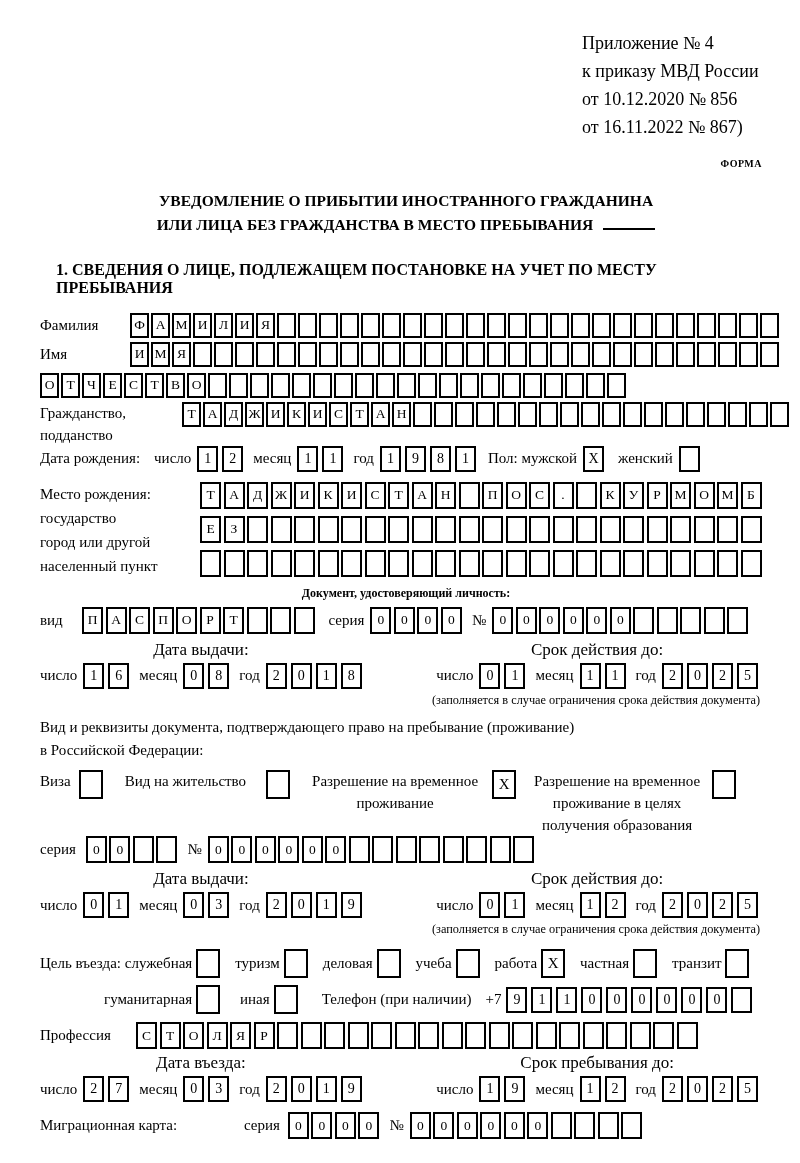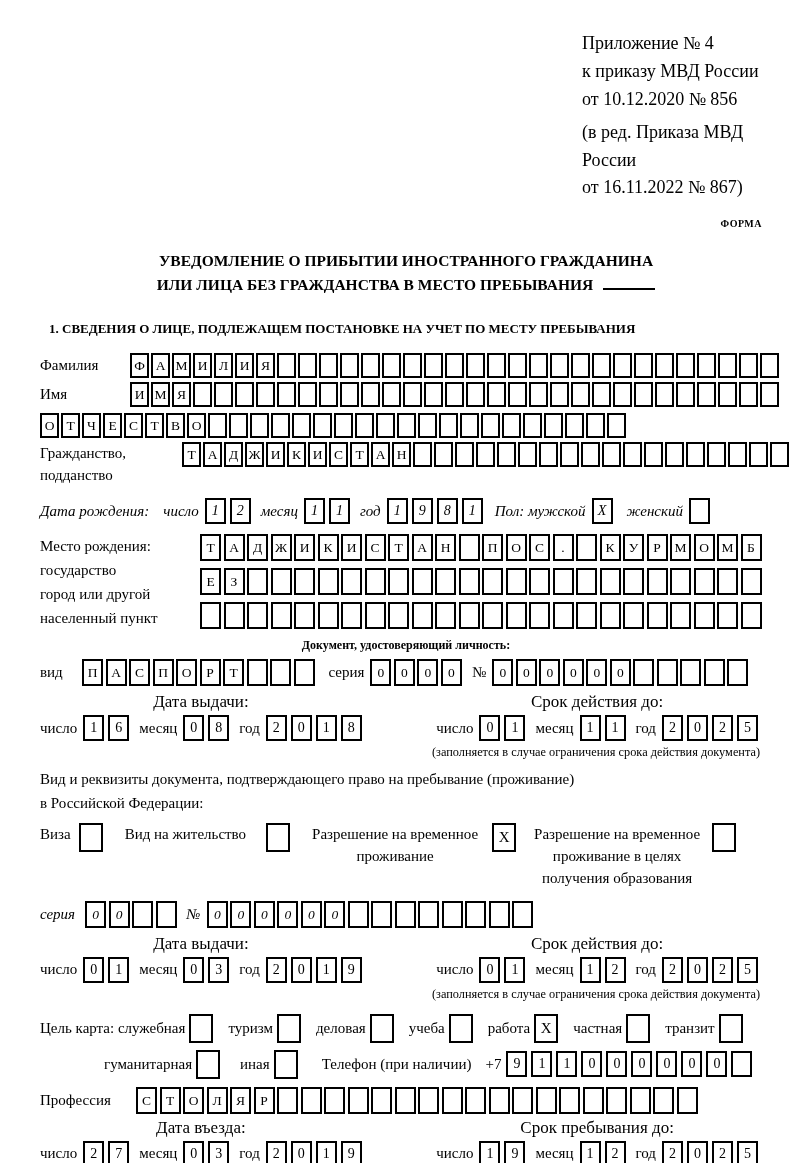--- a/index.html
+++ b/index.html
@@ -10,21 +10,21 @@
     font-family:"Liberation Serif","DejaVu Serif",serif;
     font-size:15px;overflow:hidden;position:relative;
   }
   
   .appendix{margin-left:542px;width:200px;font-size:18px;line-height:1.4;}
   .appendix .l4{margin-top:5px;}
   .forma{ text-align:right;padding-right:10px;font-weight:bold;font-size:10px;margin-top:16px;letter-spacing:.5px;}
   
   .title{margin-top:20px;text-align:center;font-weight:bold;font-size:15.5px;line-height:1.55;}
   .blank-line{display:inline-block;width:52px;border-bottom:2px solid #000;height:12px;margin-left:10px;}
-  .sec-heading{margin-top:24px;margin-left:9px;font-weight:bold;font-size:13px;}
+  .sec-heading{margin-top:24px;margin-left:16px;font-weight:bold;font-size:16px;}
   
   .frow{display:flex;align-items:center;}
   .frow.top{align-items:flex-start;}
   .lbl{flex:0 0 auto;}
   .lblw90{width:90px;}
   .lblw164{width:164px;line-height:22px;white-space:pre-line;}
   .lblw142{width:142px;line-height:22px;white-space:pre-line;}
   .lblw160{width:160px;line-height:24px;white-space:pre-line;}
   .pre{white-space:pre-line;}
   
@@ -51,34 +51,33 @@
   .doc-head{text-align:center;font-weight:bold;font-size:12px;margin-top:8px;}
   
   .cbrow{display:flex;align-items:flex-start;margin-top:8px;}
   .cbitem{display:flex;align-items:flex-start;margin-right:14px;}
   .cbitem .cbl{margin-right:8px;line-height:22px;}
   .cbitem .cbl.center{text-align:center;}
   .purpose-row{display:flex;align-items:center;margin-top:12px;flex-wrap:nowrap;}
   .purpose-row .pitem{display:flex;align-items:center;margin-right:7px;}
   .purpose-row .pitem span{margin-right:4px;}
   .mt4{margin-top:4px;}.mt6{margin-top:6px;}.mt8{margin-top:8px;}
-  .mt10{margin-top:10px;}.mt12{margin-top:12px;font-style:italic;}
+  .mt10{margin-top:10px;}.mt12{}
   .mt16{margin-top:16px;}
   .text-line{line-height:1.55;}
 </style>
 </head>
 <body>
 
 <div class="page">
 
   <div class="appendix">
     <div class="text-line">Приложение № 4</div>
     <div class="text-line">к приказу МВД России</div>
     <div class="text-line">от 10.12.2020 № 856</div>
-    <div class="text-line l4">(в ред. Приказа МВД России</div>
     <div class="text-line">от 16.11.2022 № 867)</div>
   </div>
 
   <div class="forma">ФОРМА</div>
 
   <div class="title">
     <div>УВЕДОМЛЕНИЕ О ПРИБЫТИИ ИНОСТРАННОГО ГРАЖДАНИНА</div>
     <div><span>ИЛИ ЛИЦА БЕЗ ГРАЖДАНСТВА В МЕСТО ПРЕБЫВАНИЯ</span><span class="blank-line"></span></div>
   </div>
 
@@ -533,21 +532,21 @@
             <span class="cell">2</span>
             <span class="cell">5</span>
           </span>
       </div>
     </div>
   </div>
   <div class="note-right">(заполняется в случае ограничения срока действия документа)</div>
 
   <div class="purpose-row">
     <div class="pitem">
-      <span>Цель карта: служебная</span>
+      <span>Цель въезда: служебная</span>
       <span class="cells cb">
           <span class="cell"></span>
         </span>
     </div>
     <div class="pitem">
       <span>туризм</span>
       <span class="cells cb">
           <span class="cell"></span>
         </span>
     </div>

